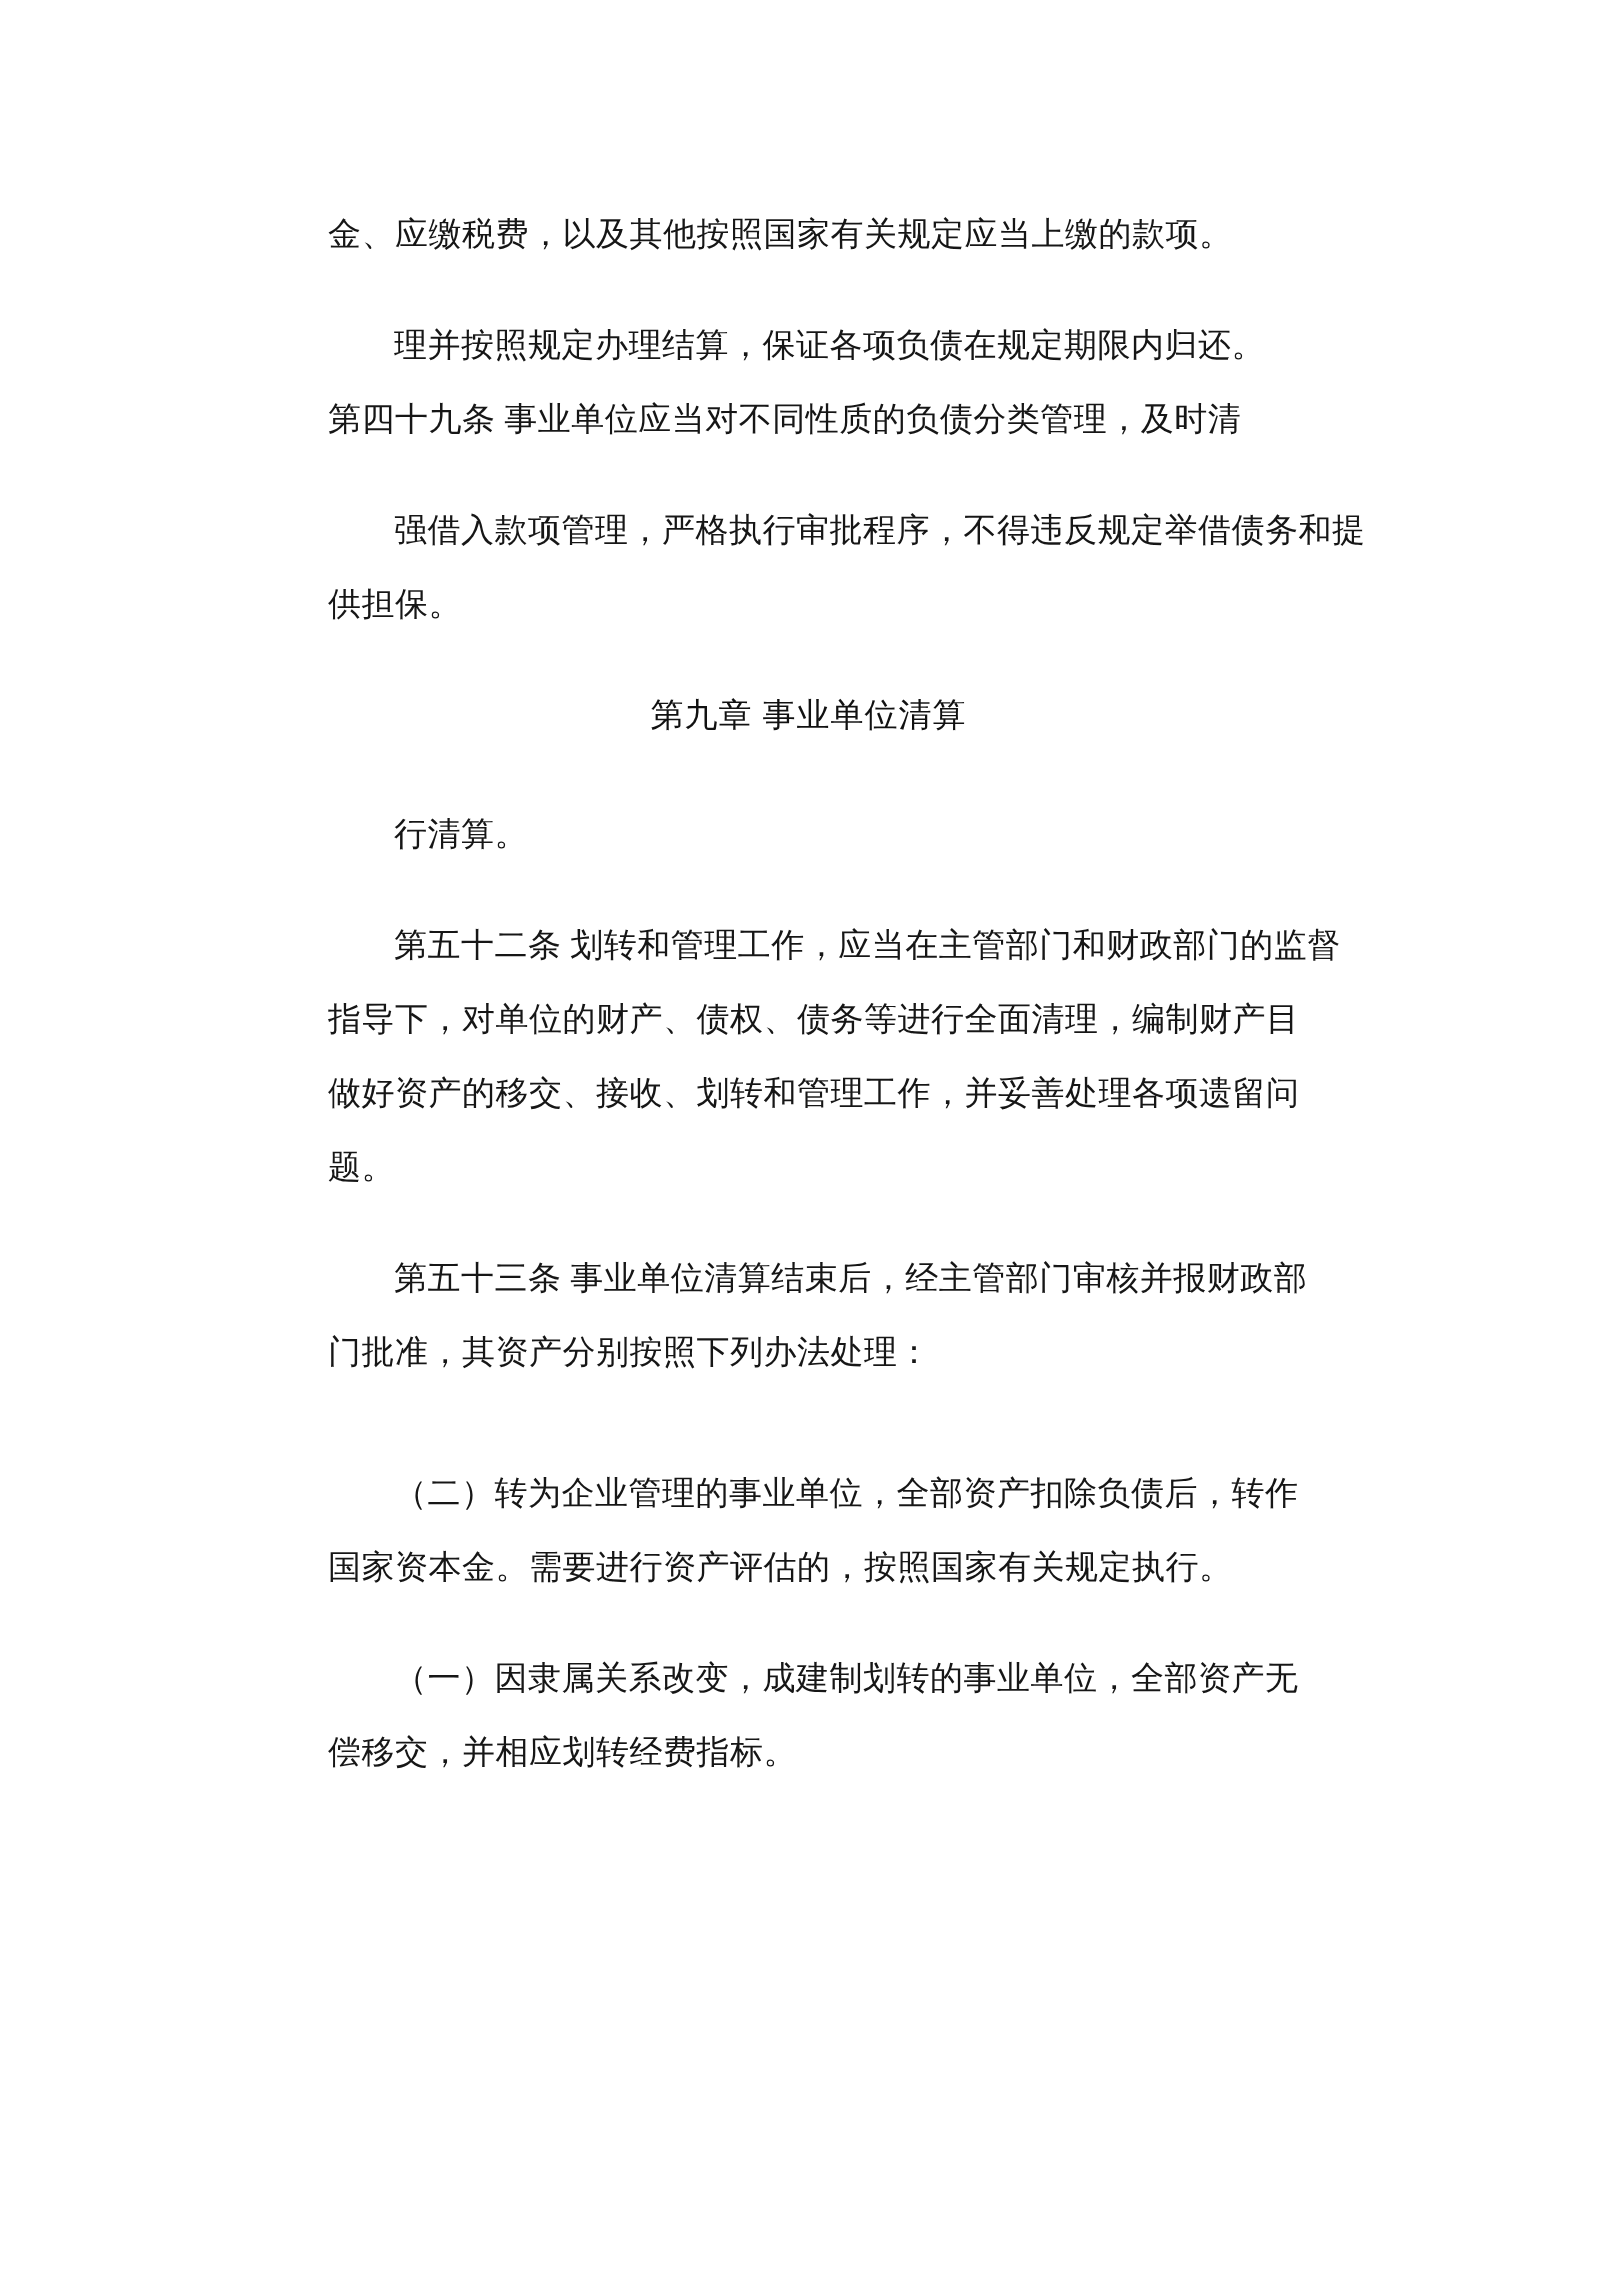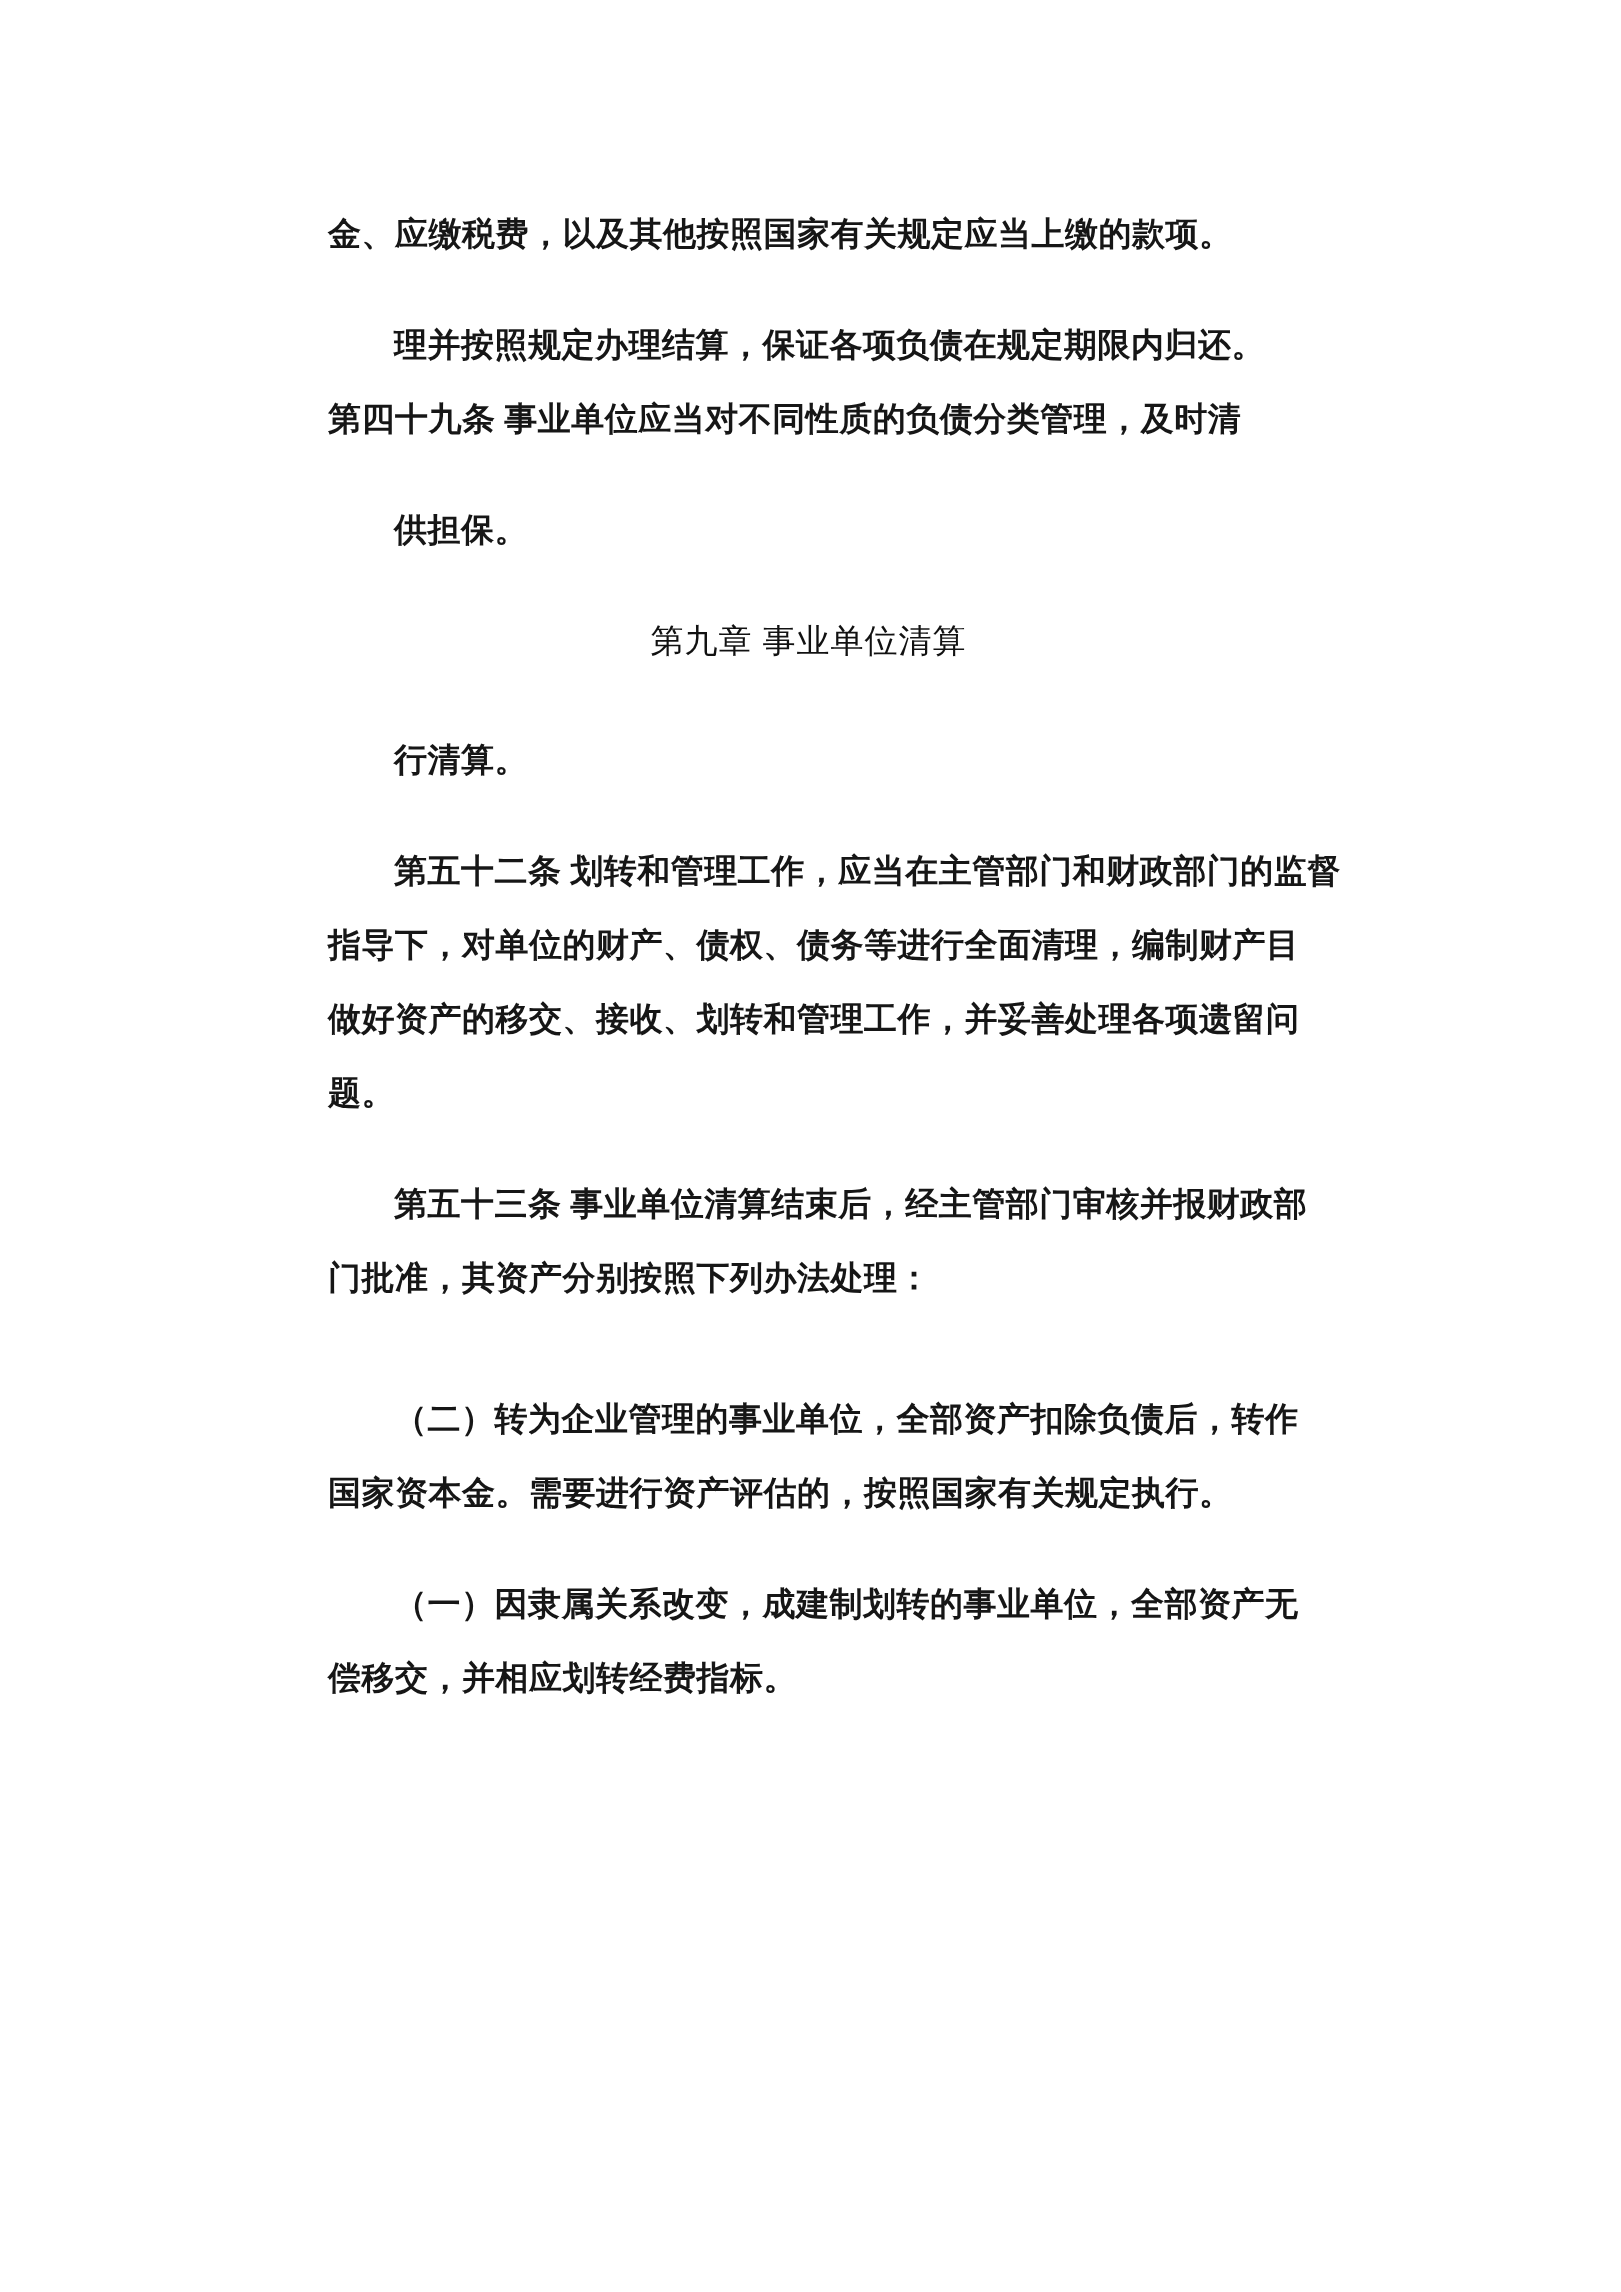--- a/index.html
+++ b/index.html
@@ -21,21 +21,20 @@
   .para {
     margin: 0 0 37px 0;
     font-size: 33px;
     line-height: 74px;
     color: #161616;
     letter-spacing: 0.5px;
   }
   .para .text-line {
     display: block;
     white-space: nowrap;
-    font-weight: bold;
   }
   .para.indent .text-line:first-child {
     padding-left: 2em;
   }
   .para.extra-after {
     margin-bottom: 67px;
   }
   .chapter-heading {
     margin: 0 0 45px 0;
     font-size: 33px;
@@ -53,20 +52,21 @@
 <main class="page">
   <div id="doc-body">
       <p class="para">
         <span class="text-line">金、应缴税费，以及其他按照国家有关规定应当上缴的款项。</span>
       </p>
       <p class="para indent">
         <span class="text-line">理并按照规定办理结算，保证各项负债在规定期限内归还。</span>
         <span class="text-line">第四十九条 事业单位应当对不同性质的负债分类管理，及时清</span>
       </p>
       <p class="para indent">
+        <span class="text-line">强借入款项管理，严格执行审批程序，不得违反规定举借债务和提</span>
         <span class="text-line">供担保。</span>
       </p>
       <p class="chapter-heading"><span class="text-line">第九章 事业单位清算</span></p>
       <p class="para indent">
         <span class="text-line">行清算。</span>
       </p>
       <p class="para indent">
         <span class="text-line">第五十二条 划转和管理工作，应当在主管部门和财政部门的监督</span>
         <span class="text-line">指导下，对单位的财产、债权、债务等进行全面清理，编制财产目</span>
         <span class="text-line">做好资产的移交、接收、划转和管理工作，并妥善处理各项遗留问</span>

